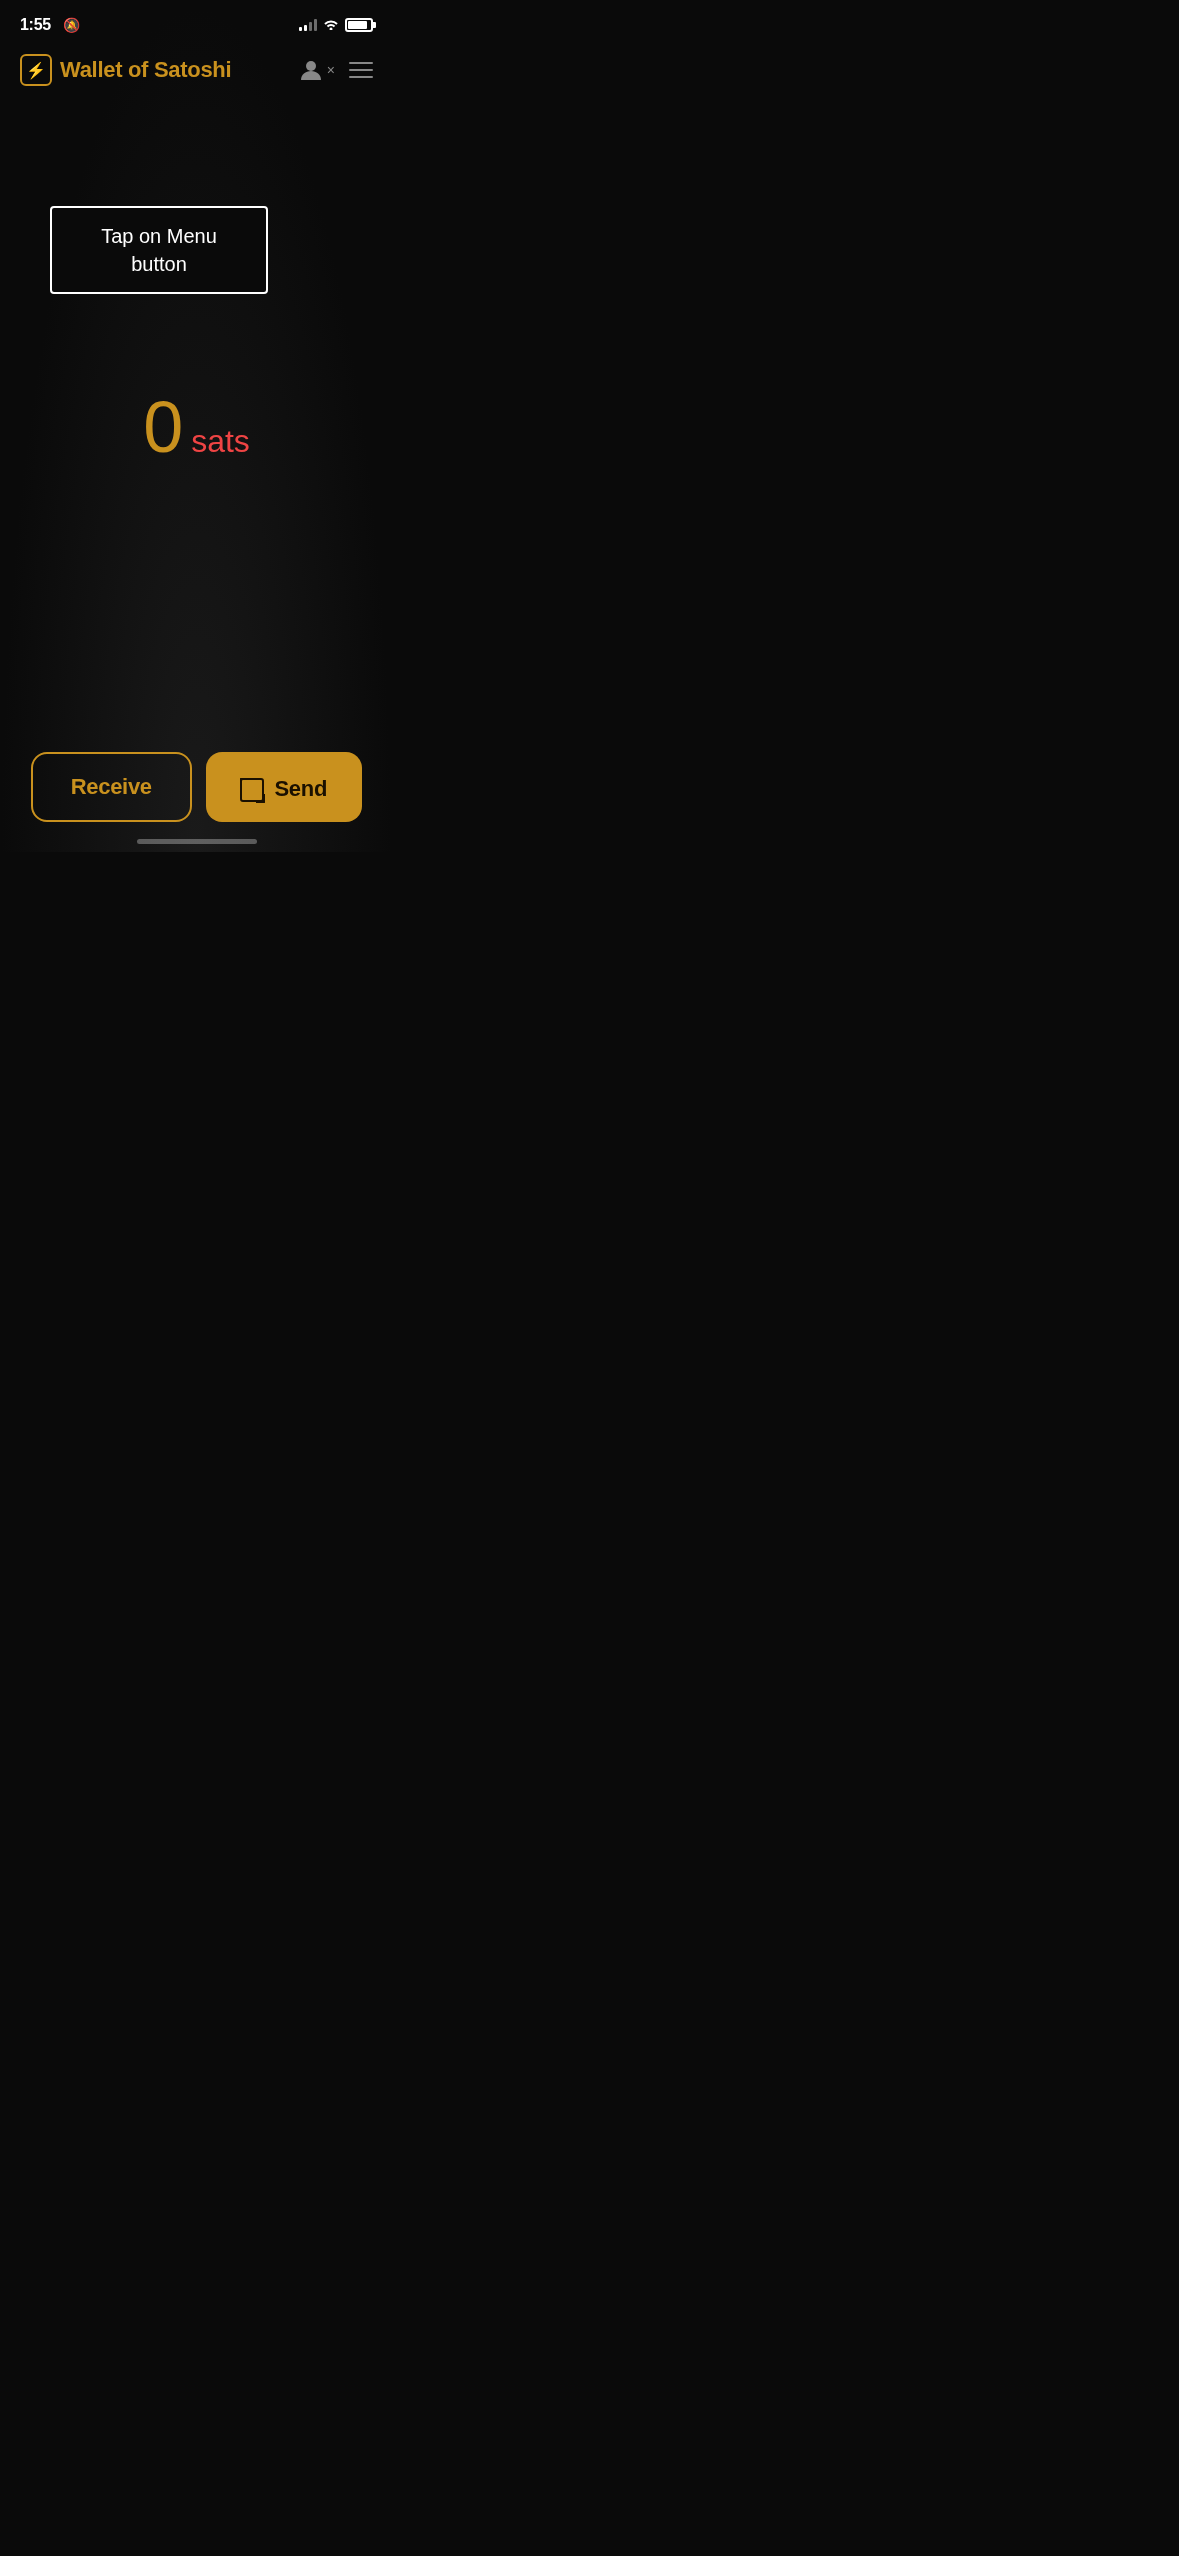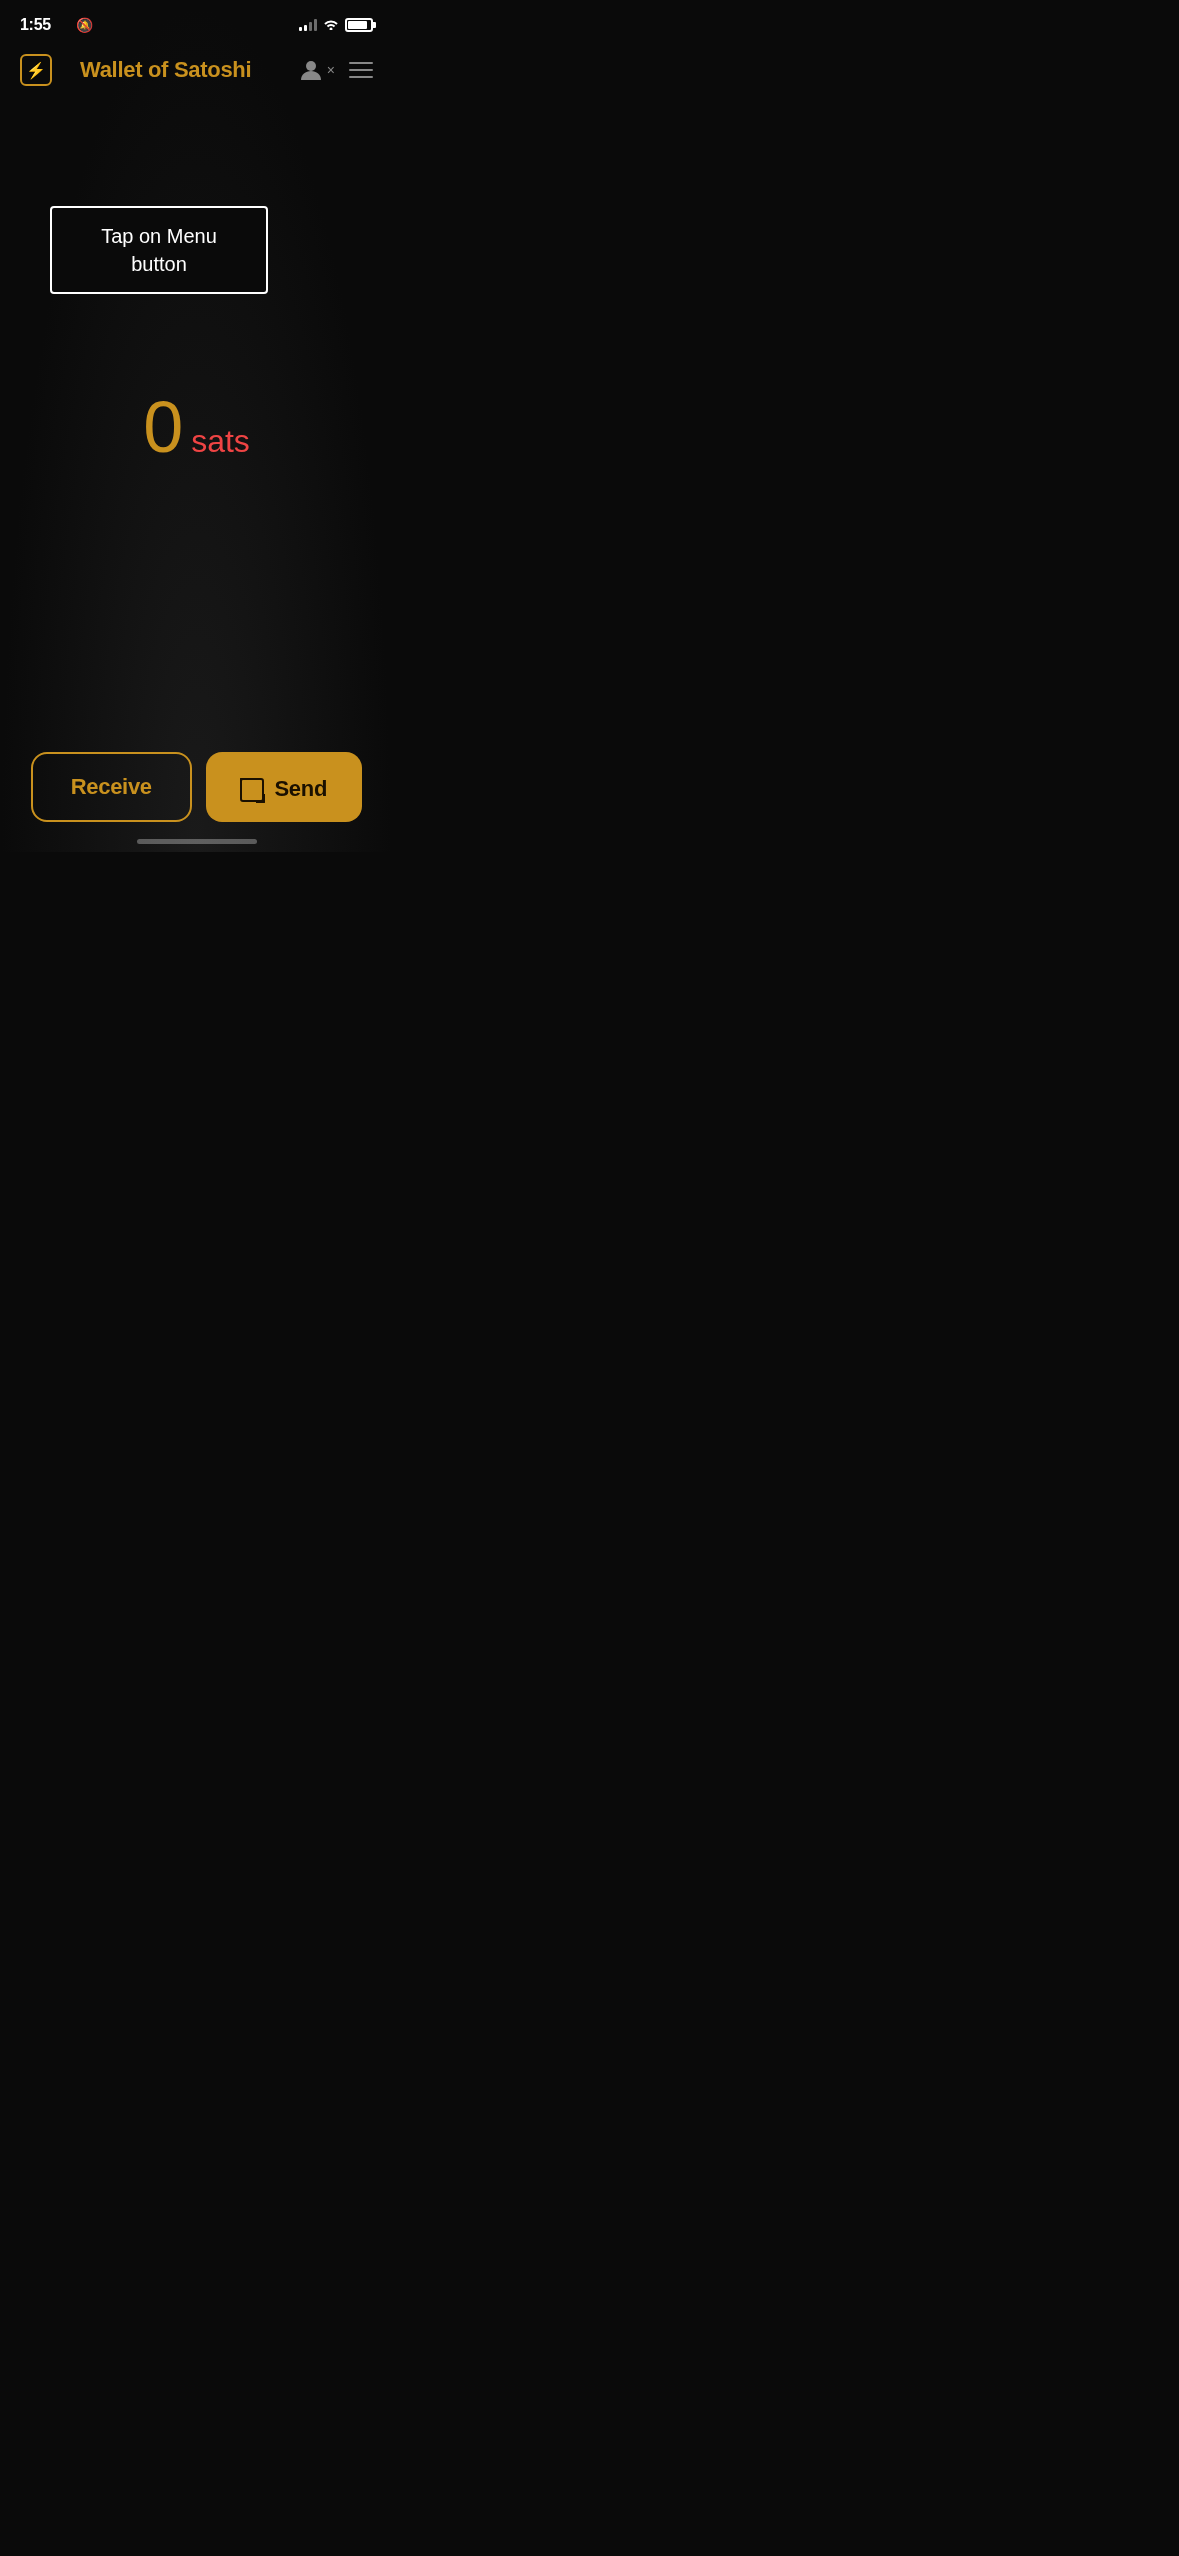--- a/index.html
+++ b/index.html
@@ -120,21 +120,20 @@
       justify-content: center;
       color: #c9911e;
       font-size: 16px;
     }
 
     .app-title {
       font-size: 22px;
       font-weight: 700;
       color: #c9911e;
       letter-spacing: -0.3px;
-      margin-left: 20px;
     }
 
     .header-icons {
       display: flex;
       align-items: center;
       gap: 14px;
     }
 
     .user-icon-wrap {
       position: relative;
@@ -334,21 +333,21 @@
       background: radial-gradient(ellipse at center bottom, #1a1a1a 0%, #0a0a0a 70%);
       z-index: -1;
     }
   </style>
 </head>
 <body>
 
 <div class="bg-gradient"></div>
 
 <div class="status-bar">
-  <div style="display:flex;align-items:center;gap:22px;text-align:center;">
+  <div style="display:flex;align-items:center;gap:9px;text-align:center;">
     <span class="status-time">1:55</span>
     <span class="bell-slash">🔕</span>
   </div>
   <div class="status-icons">
     <div class="signal-bars">
       <span></span>
         <span></span>
         <span></span>
         <span></span>
     </div>

